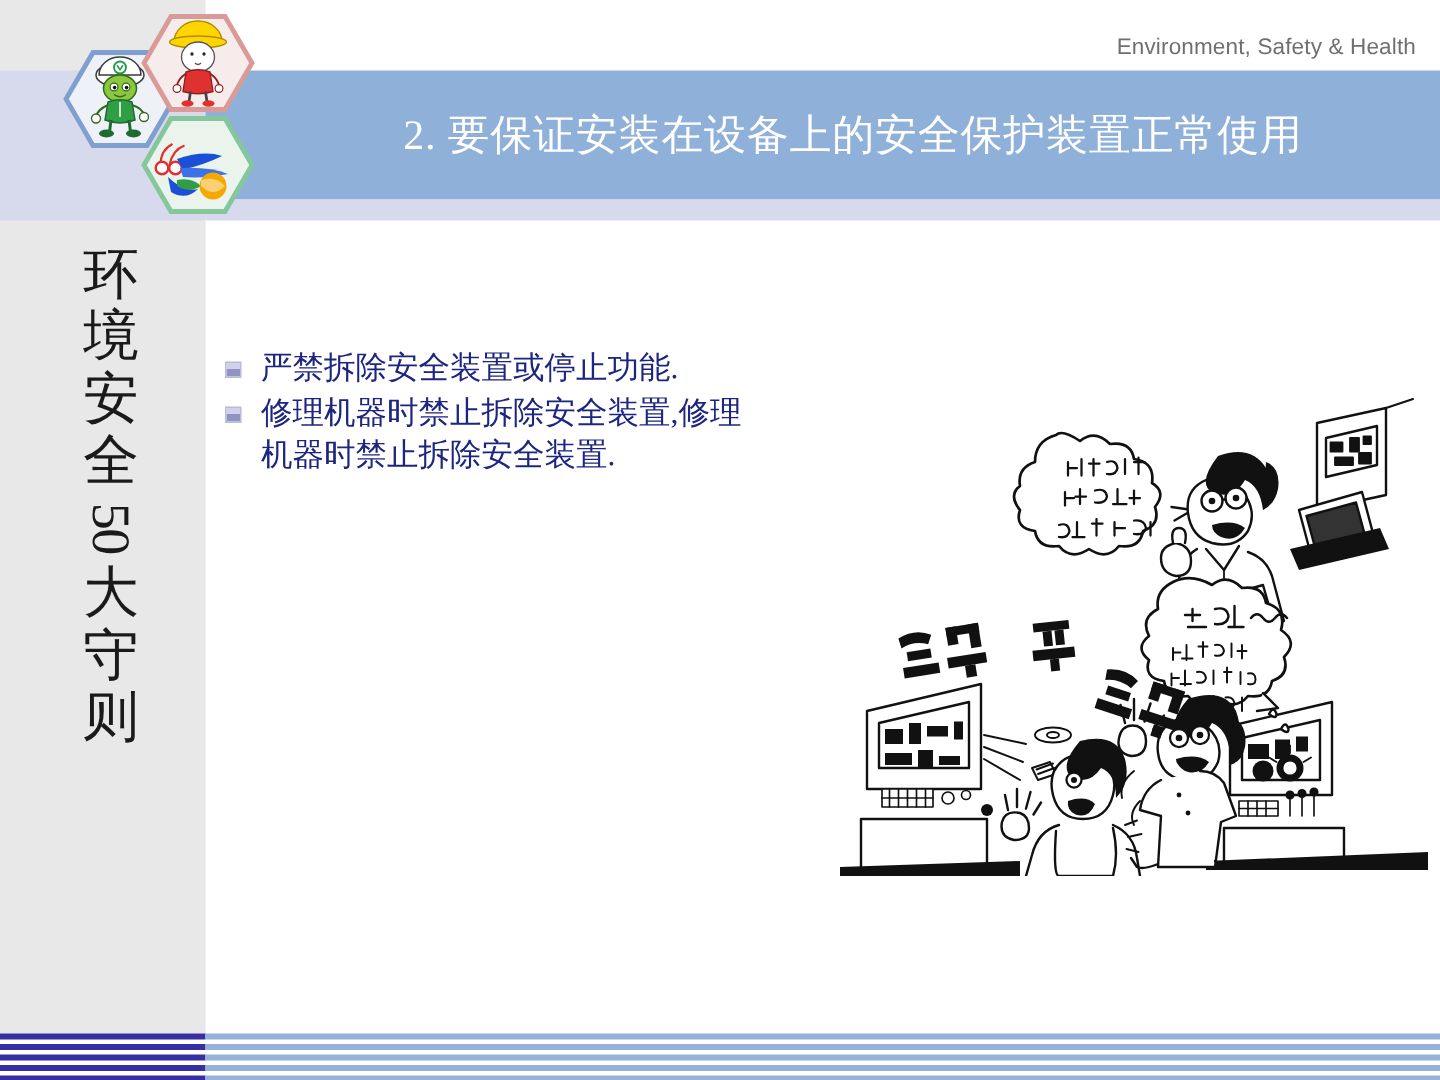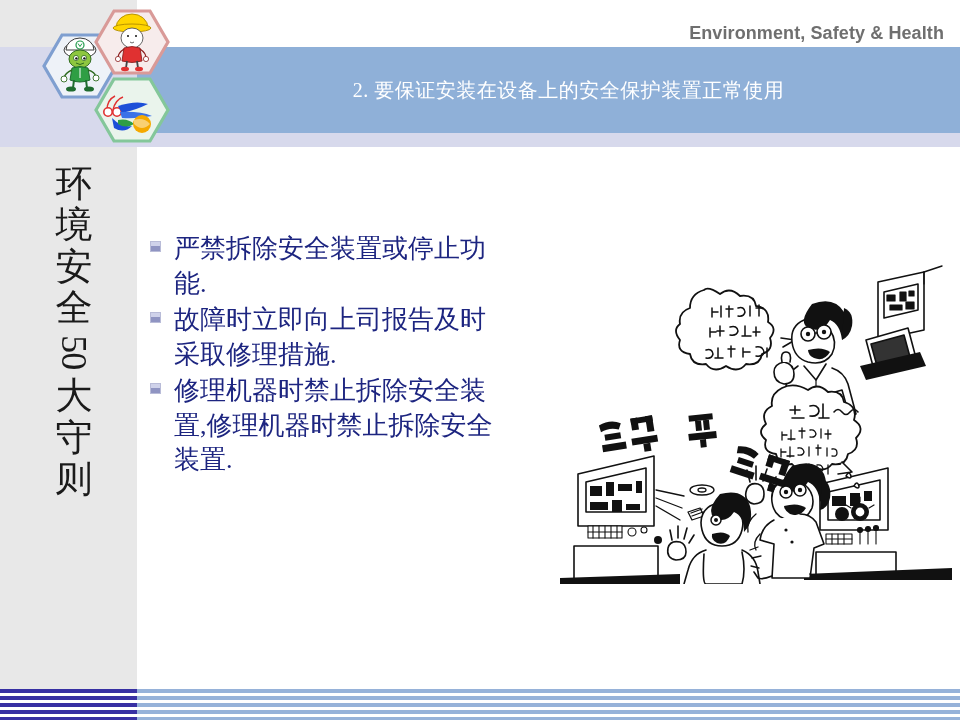--- a/index.html
+++ b/index.html
@@ -52,40 +52,40 @@
     width: 823px;
     height: 14px;
     background: #d7d9ec;
   }
 
   
   .header-title {
     position: absolute;
     right: 16px;
     top: 23px;
-    font-size: 18px;
-    font-weight: bold;
+    font-size: 15px;
+    font-weight: normal;
     color: #6f6f6f;
     letter-spacing: 0.1px;
     white-space: nowrap;
   }
 
   
   .slide-title {
     position: absolute;
     left: 137px;
     top: 47px;
     width: 823px;
     height: 86px;
     display: flex;
     align-items: center;
     justify-content: center;
     color: #ffffff;
     font-family: "Liberation Serif", "DejaVu Serif", serif;
-    font-size: 20px;
+    font-size: 28px;
     letter-spacing: 0.5px;
     white-space: nowrap;
     padding-left: 40px;
     box-sizing: border-box;
   }
 
   
   .hexes {
     position: absolute;
     left: 0;
@@ -138,21 +138,21 @@
     margin-top: 9px;
     margin-right: 13px;
     background: linear-gradient(to bottom, #cfd2ea 0%, #cfd2ea 46%, #8f94c2 47%, #8f94c2 100%);
     border: 1px solid #b9bcd8;
     box-sizing: border-box;
   }
   .bullet-text {
     flex: 1 1 auto;
     color: #1d2580;
     font-family: "Liberation Serif", "DejaVu Serif", serif;
-    font-size: 26px;
+    font-size: 21px;
     line-height: 1.33;
   }
 
   
   .cartoon {
     position: absolute;
     left: 560px;
     top: 262px;
     width: 392px;
     height: 322px;
@@ -309,24 +309,20 @@
     <span class="num">50</span>
     <span class="ch">大</span>
     <span class="ch">守</span>
     <span class="ch">则</span>
   </div>
 
   <div class="bullets">
     <div class="bullet-row">
       <span class="bullet-mark"></span>
       <span class="bullet-text">严禁拆除安全装置或停止功能.</span>
-    </div>
-    <div class="bullet-row">
-      <span class="bullet-mark"></span>
-      <span class="bullet-text">故障时立即向上司报告及时采取修理措施.</span>
     </div>
     <div class="bullet-row">
       <span class="bullet-mark"></span>
       <span class="bullet-text">修理机器时禁止拆除安全装置,修理机器时禁止拆除安全装置.</span>
     </div>
   </div>
 
   <div class="cartoon">
     <svg width="392" height="322" viewBox="0 0 392 322" xmlns="http://www.w3.org/2000/svg">
       <g stroke="#111111" fill="none" stroke-width="1.6" stroke-linecap="round" stroke-linejoin="round">

